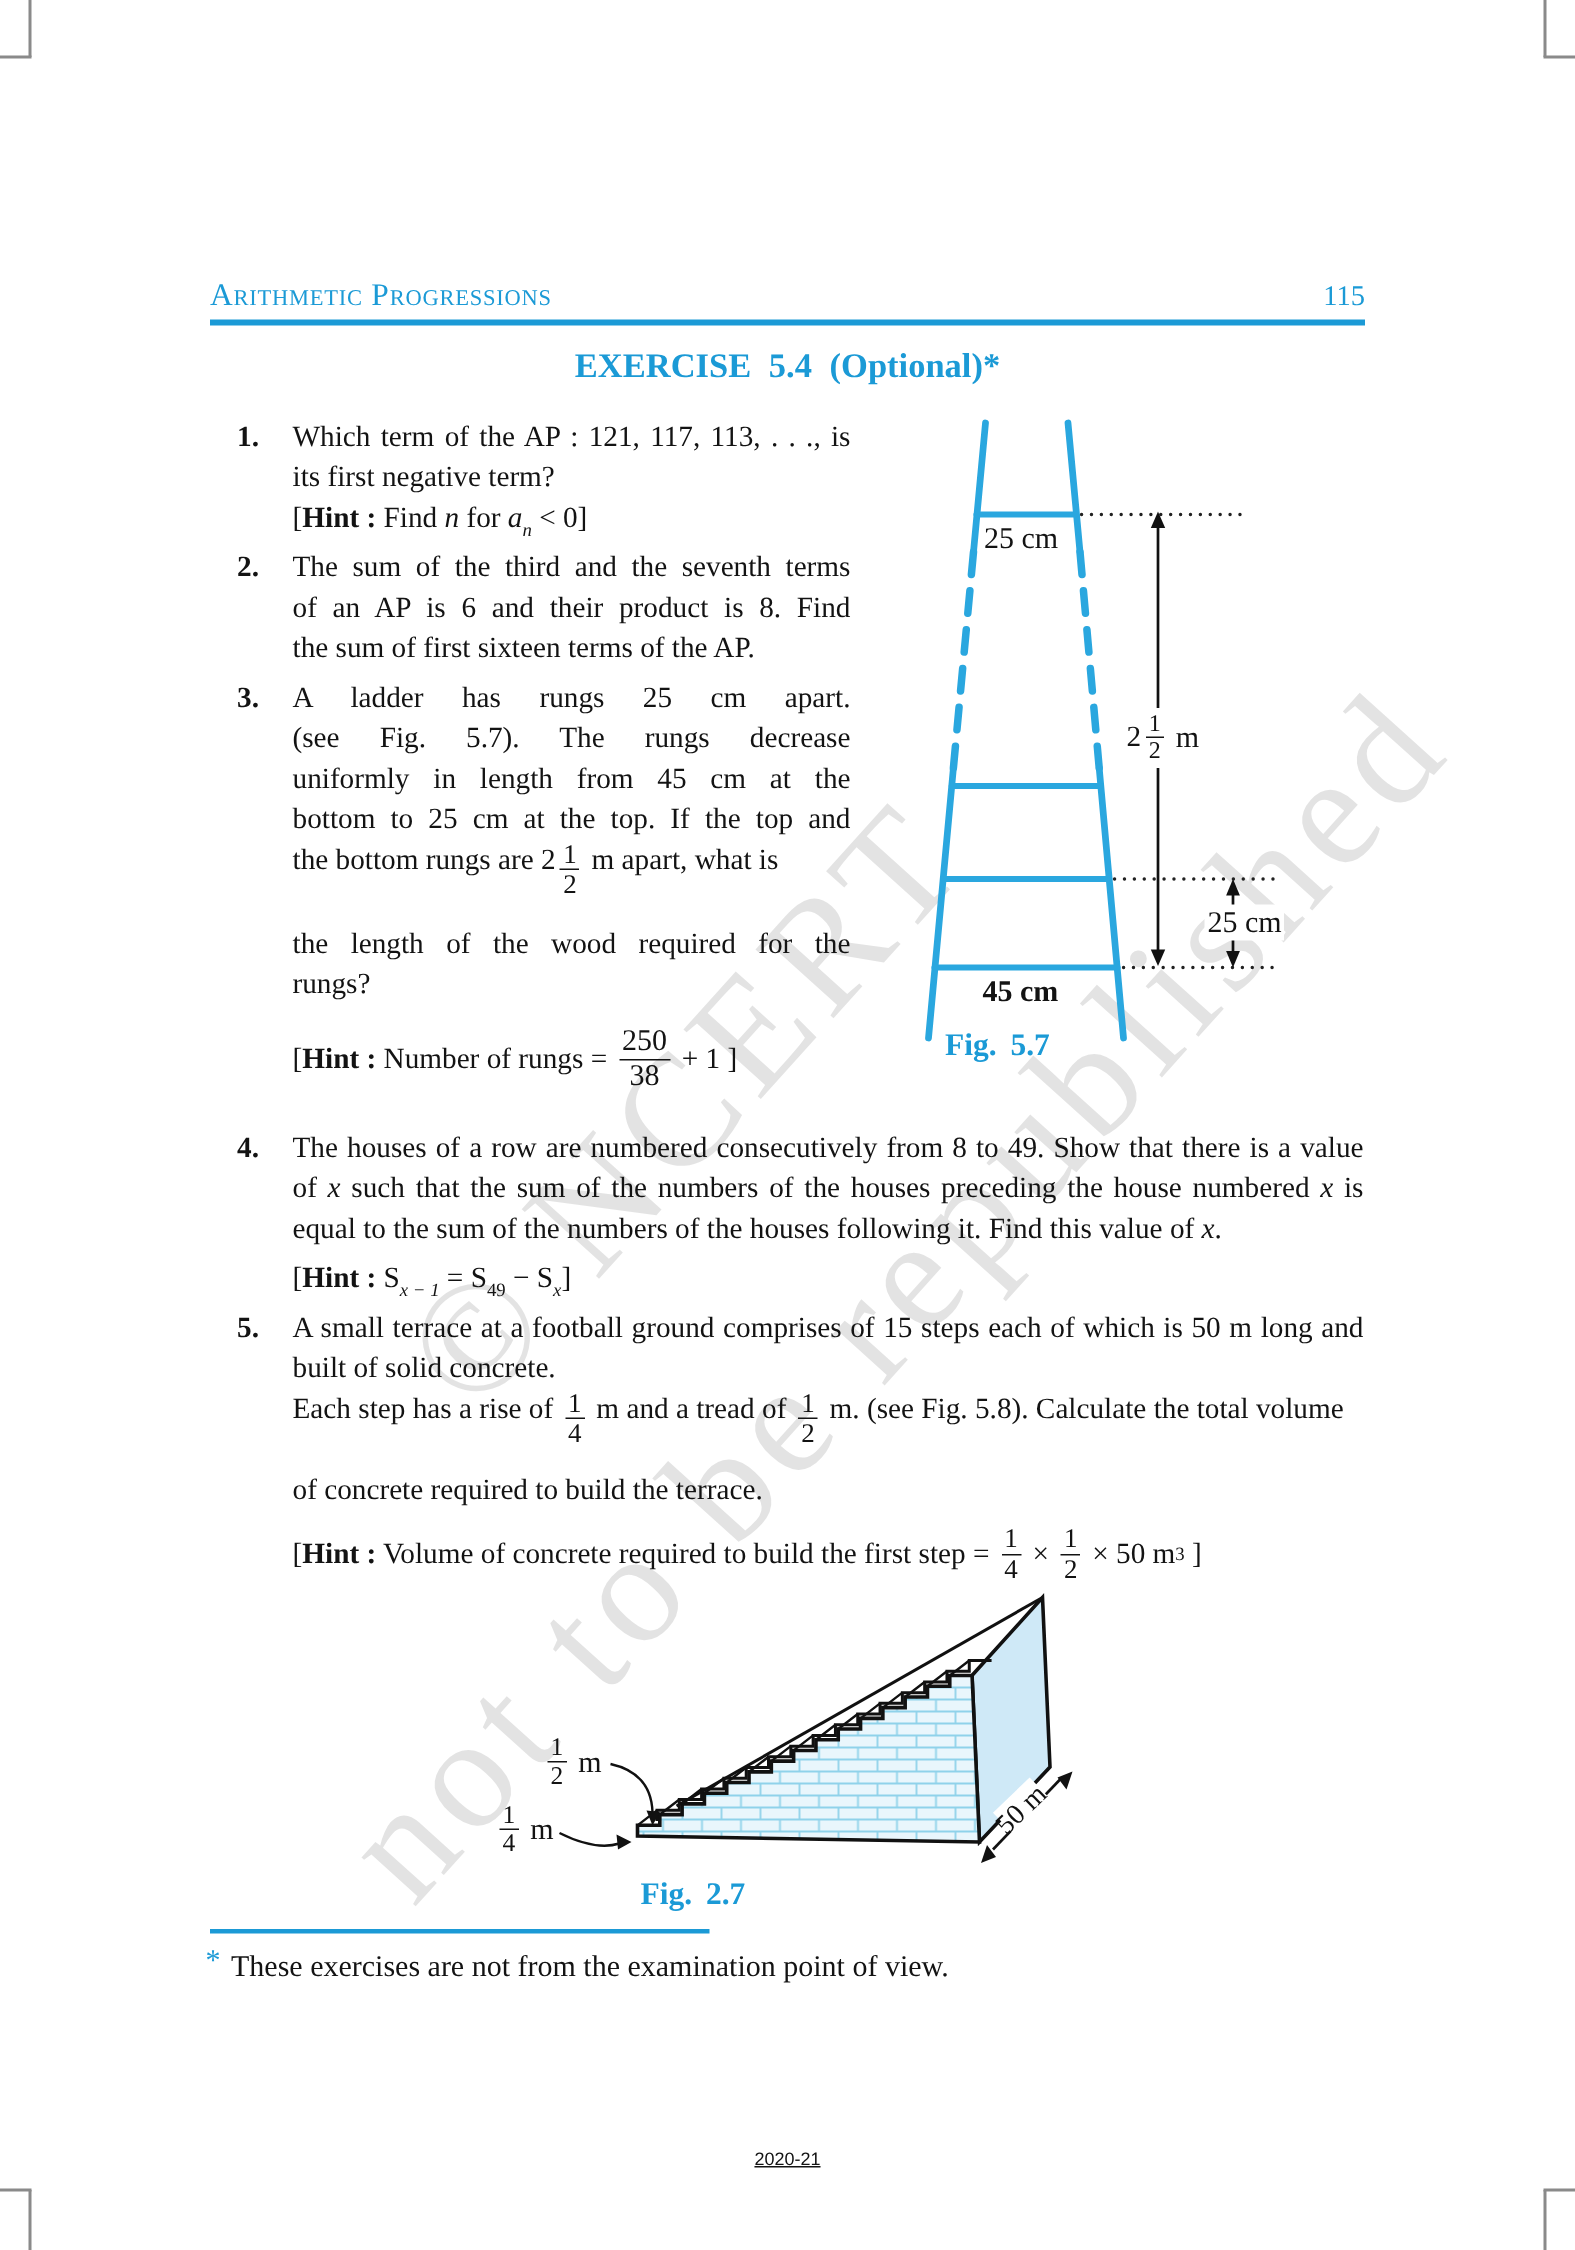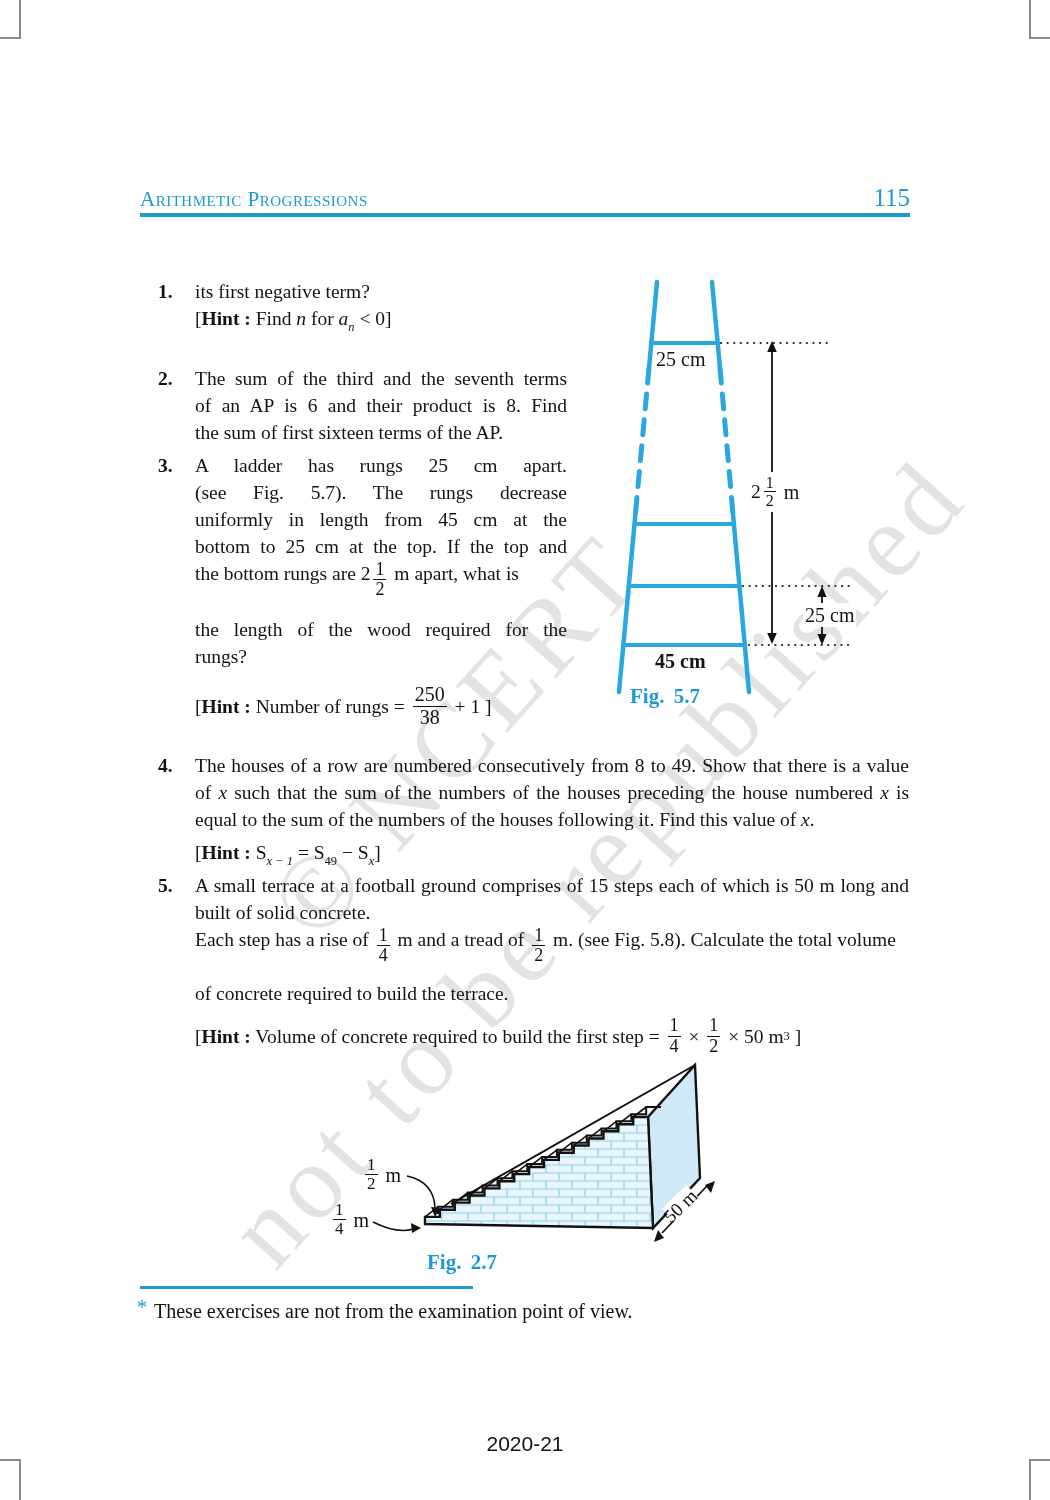--- a/index.html
+++ b/index.html
@@ -15,21 +15,21 @@
         transform:translate(-50%,-50%) rotate(-48deg);
         text-align:center; font-size:106px; line-height:1.78;
         color:#555; opacity:0.16; letter-spacing:7px; white-space:nowrap; z-index:0; }
 
   .content { position:absolute; inset:0; z-index:1;border-radius:31px; }
 
   
   .hdr { position:absolute; left:140px; top:184px; width:770px;
          display:flex; justify-content:space-between; align-items:baseline; }
   .hdr-title { font-variant:small-caps; font-size:21px; letter-spacing:0.5px; color:#1b9ad6; }
-  .hdr-page { font-size:25px; color:#1b9ad6;margin-left:18px; }
+  .hdr-page { font-size:19px; color:#1b9ad6;margin-left:18px; }
   .hdr-rule { position:absolute; left:140px; top:213px; width:770px; height:3.5px; background:#1b9ad6; }
 
   .ex-title { position:absolute; left:140px; top:231px; width:770px; text-align:center;
               font-size:23px; font-weight:bold; color:#1b9ad6; word-spacing:6px; }
 
   
   .q { position:absolute; left:158px; font-size:19.5px; line-height:27px; }
   .qnum { position:absolute; left:0; top:0; font-weight:bold; }
   .qbody { margin-left:37px; }
   .narrow .qbody { width:372px; }
@@ -61,21 +61,21 @@
   .figlabel { position:absolute; font-size:20px; color:#131313; background:#fff; line-height:1.1; }
   .nobg { background:transparent; }
   .flex-label { display:flex; align-items:center; }
   .figcap { position:absolute; font-size:21px; font-weight:bold; color:#1b9ad6; text-align:left; word-spacing:4px; }
 
   
   .fn-rule { position:absolute; left:140px; top:1286px; width:333px; height:2.5px; background:#1b9ad6; }
   .fn { position:absolute; left:137px; top:1296px; font-size:20px; }
   .fn .mark { color:#1b9ad6; font-size:20px; vertical-align:4px; margin-right:7px; }
   .footer { position:absolute; left:140px; top:1432px; width:770px; text-align:center;
-            font-family:"Liberation Sans", sans-serif; font-size:21px; color:#131313; }
+            font-family:"Liberation Sans", sans-serif; font-size:12px; color:#131313;text-decoration:underline; }
 </style>
 </head>
 <body>
 
 <div class="page">
 
   <div class="wm">
     <div>© NCERT</div>
     <div>not to be republished</div>
   </div>
@@ -90,24 +90,26 @@
     <div class="crop" style="left:0;top:1459px;width:21px;height:1.5px;"></div>
     <div class="crop" style="left:1029px;top:1460px;width:1.5px;height:40px;"></div>
     <div class="crop" style="left:1029px;top:1459px;width:21px;height:1.5px;"></div>
 
     <div class="hdr">
       <span class="hdr-title">Arithmetic Progressions</span>
       <span class="hdr-page">115</span>
     </div>
     <div class="hdr-rule"></div>
 
+    <div class="ex-title">EXERCISE 5.4 (Optional)*</div>
 
     <div class="q narrow" style="top:278px;">
       <span class="qnum">1.</span>
       <div class="qbody">
+        <div class="jline">Which term of the AP : 121, 117, 113, . . ., is</div>
         <div>its first negative term?</div>
         <div class="hint-inline">
           <span>[</span><span class="b">Hint :</span><span> Find </span><span class="it">n</span><span> for </span><span class="it">a</span><span class="sbi">n</span><span> &lt; 0]</span>
         </div>
       </div>
     </div>
 
     <div class="q narrow" style="top:365px;">
       <span class="qnum">2.</span>
       <div class="qbody">

